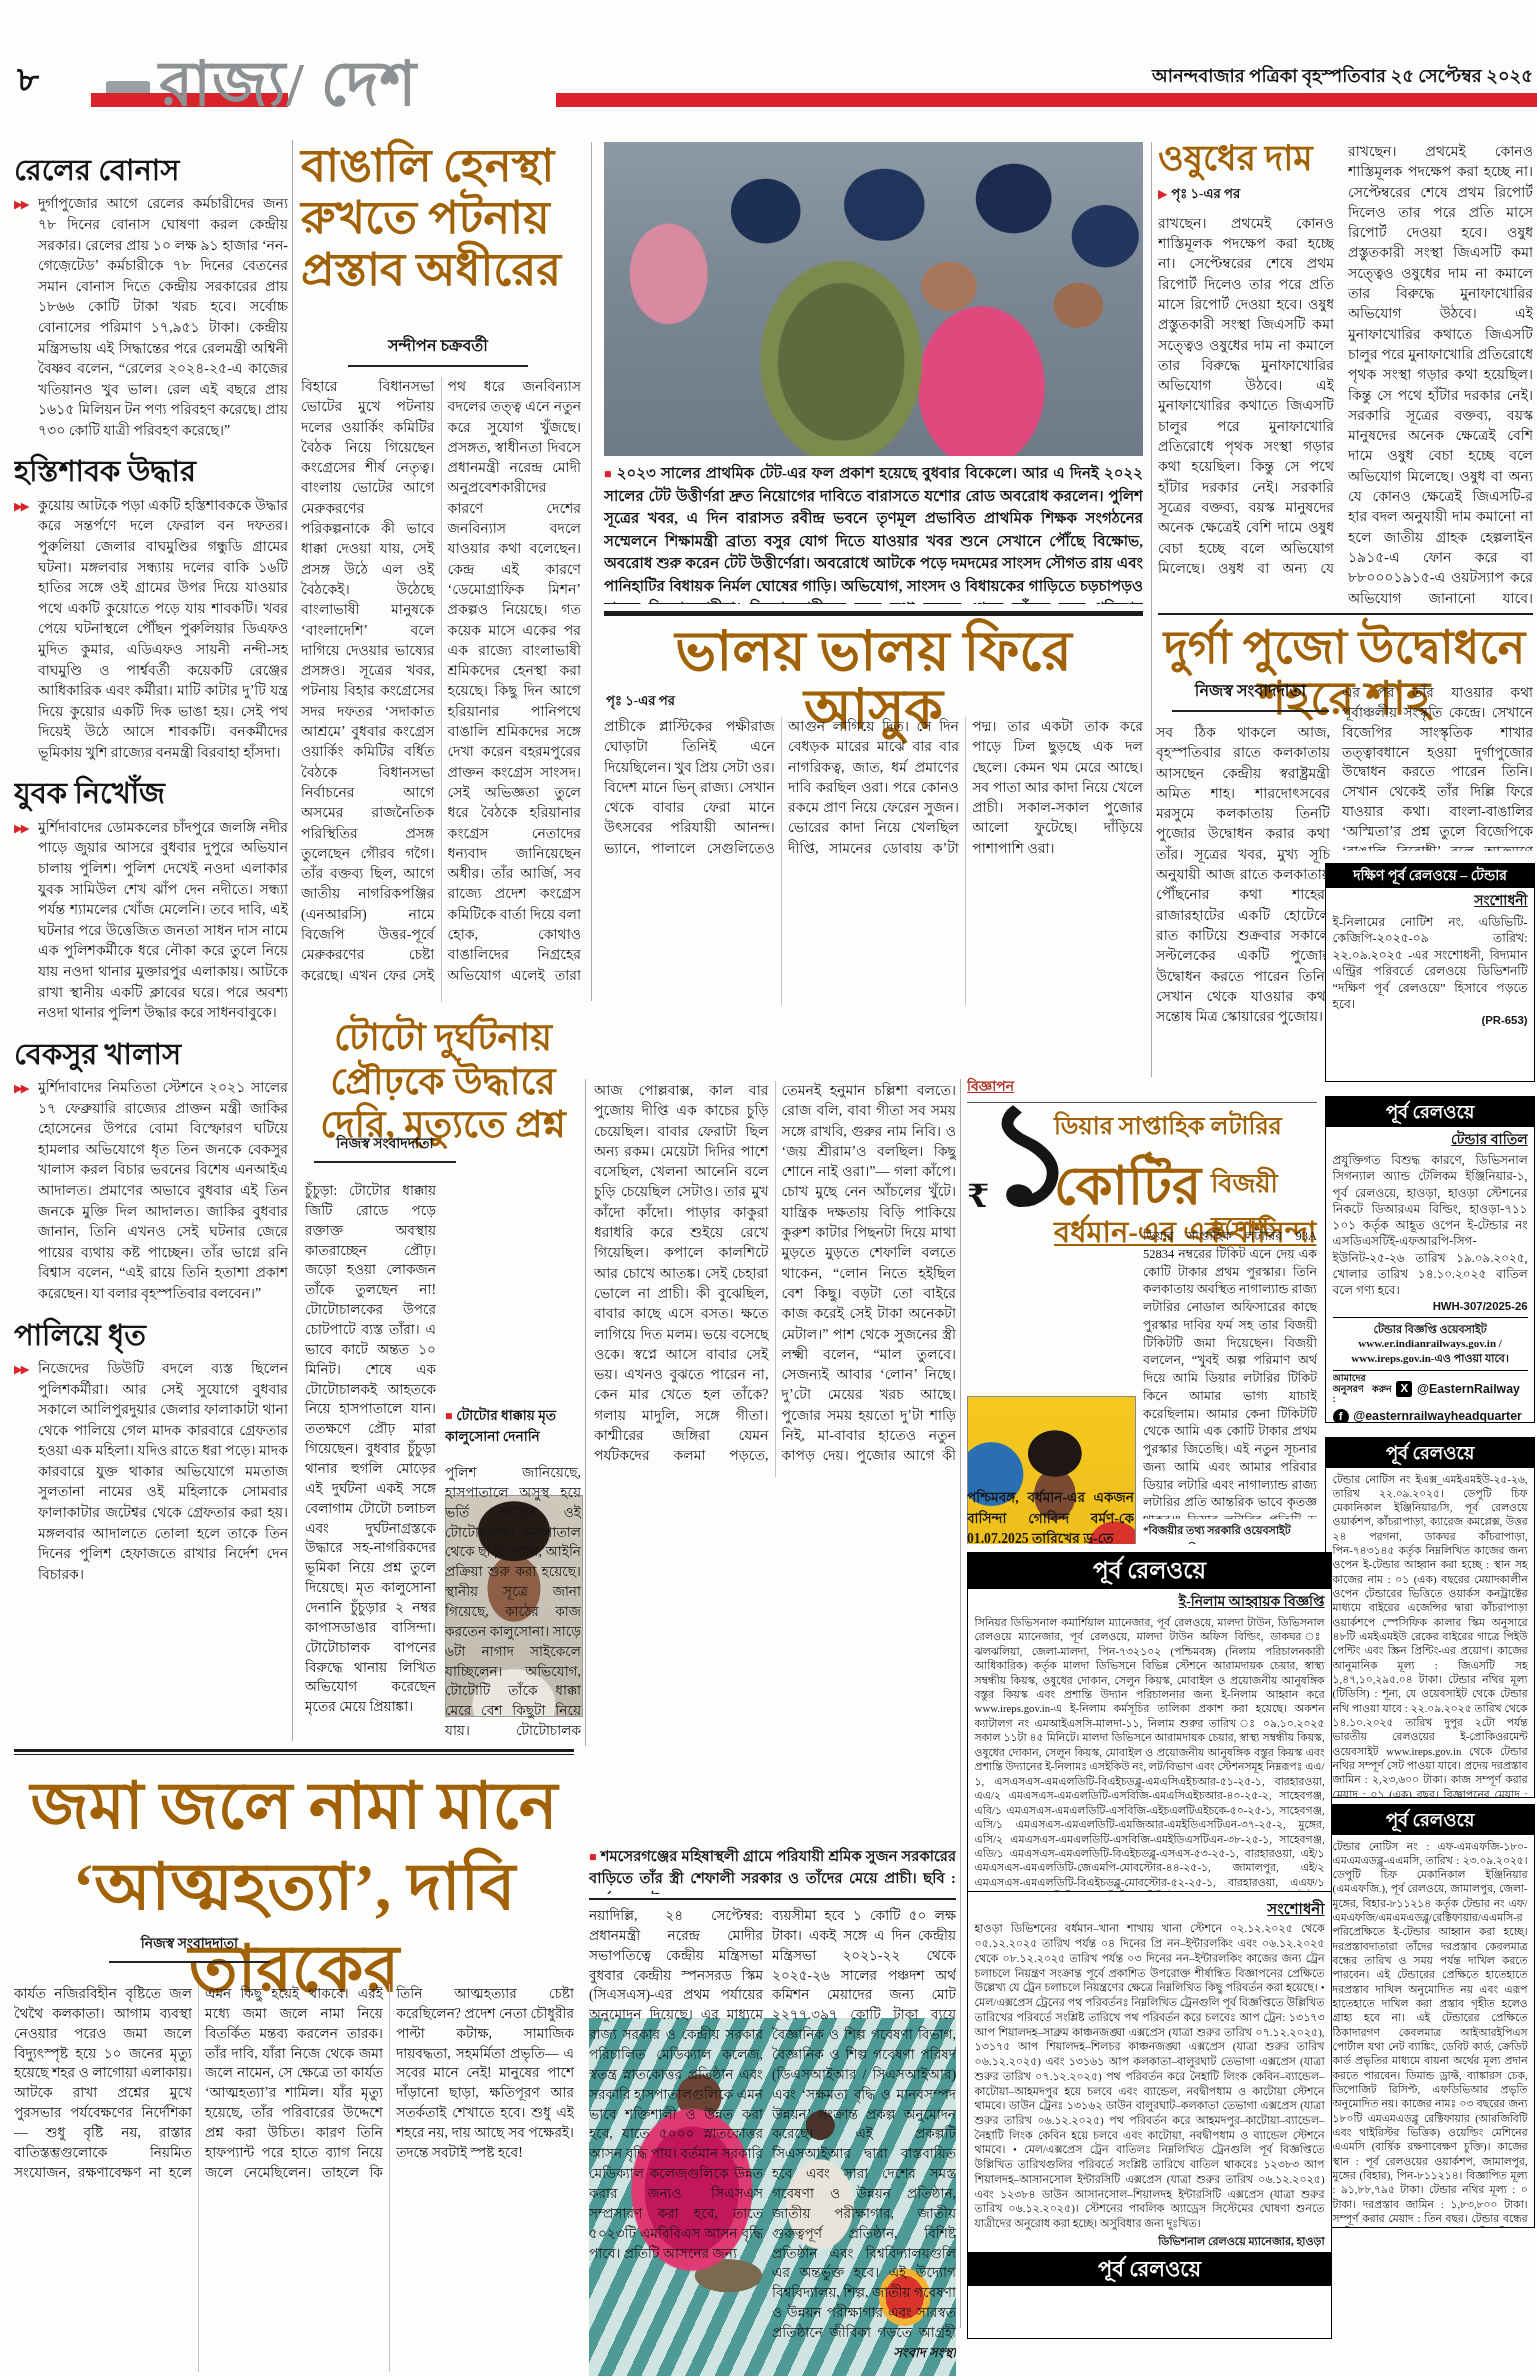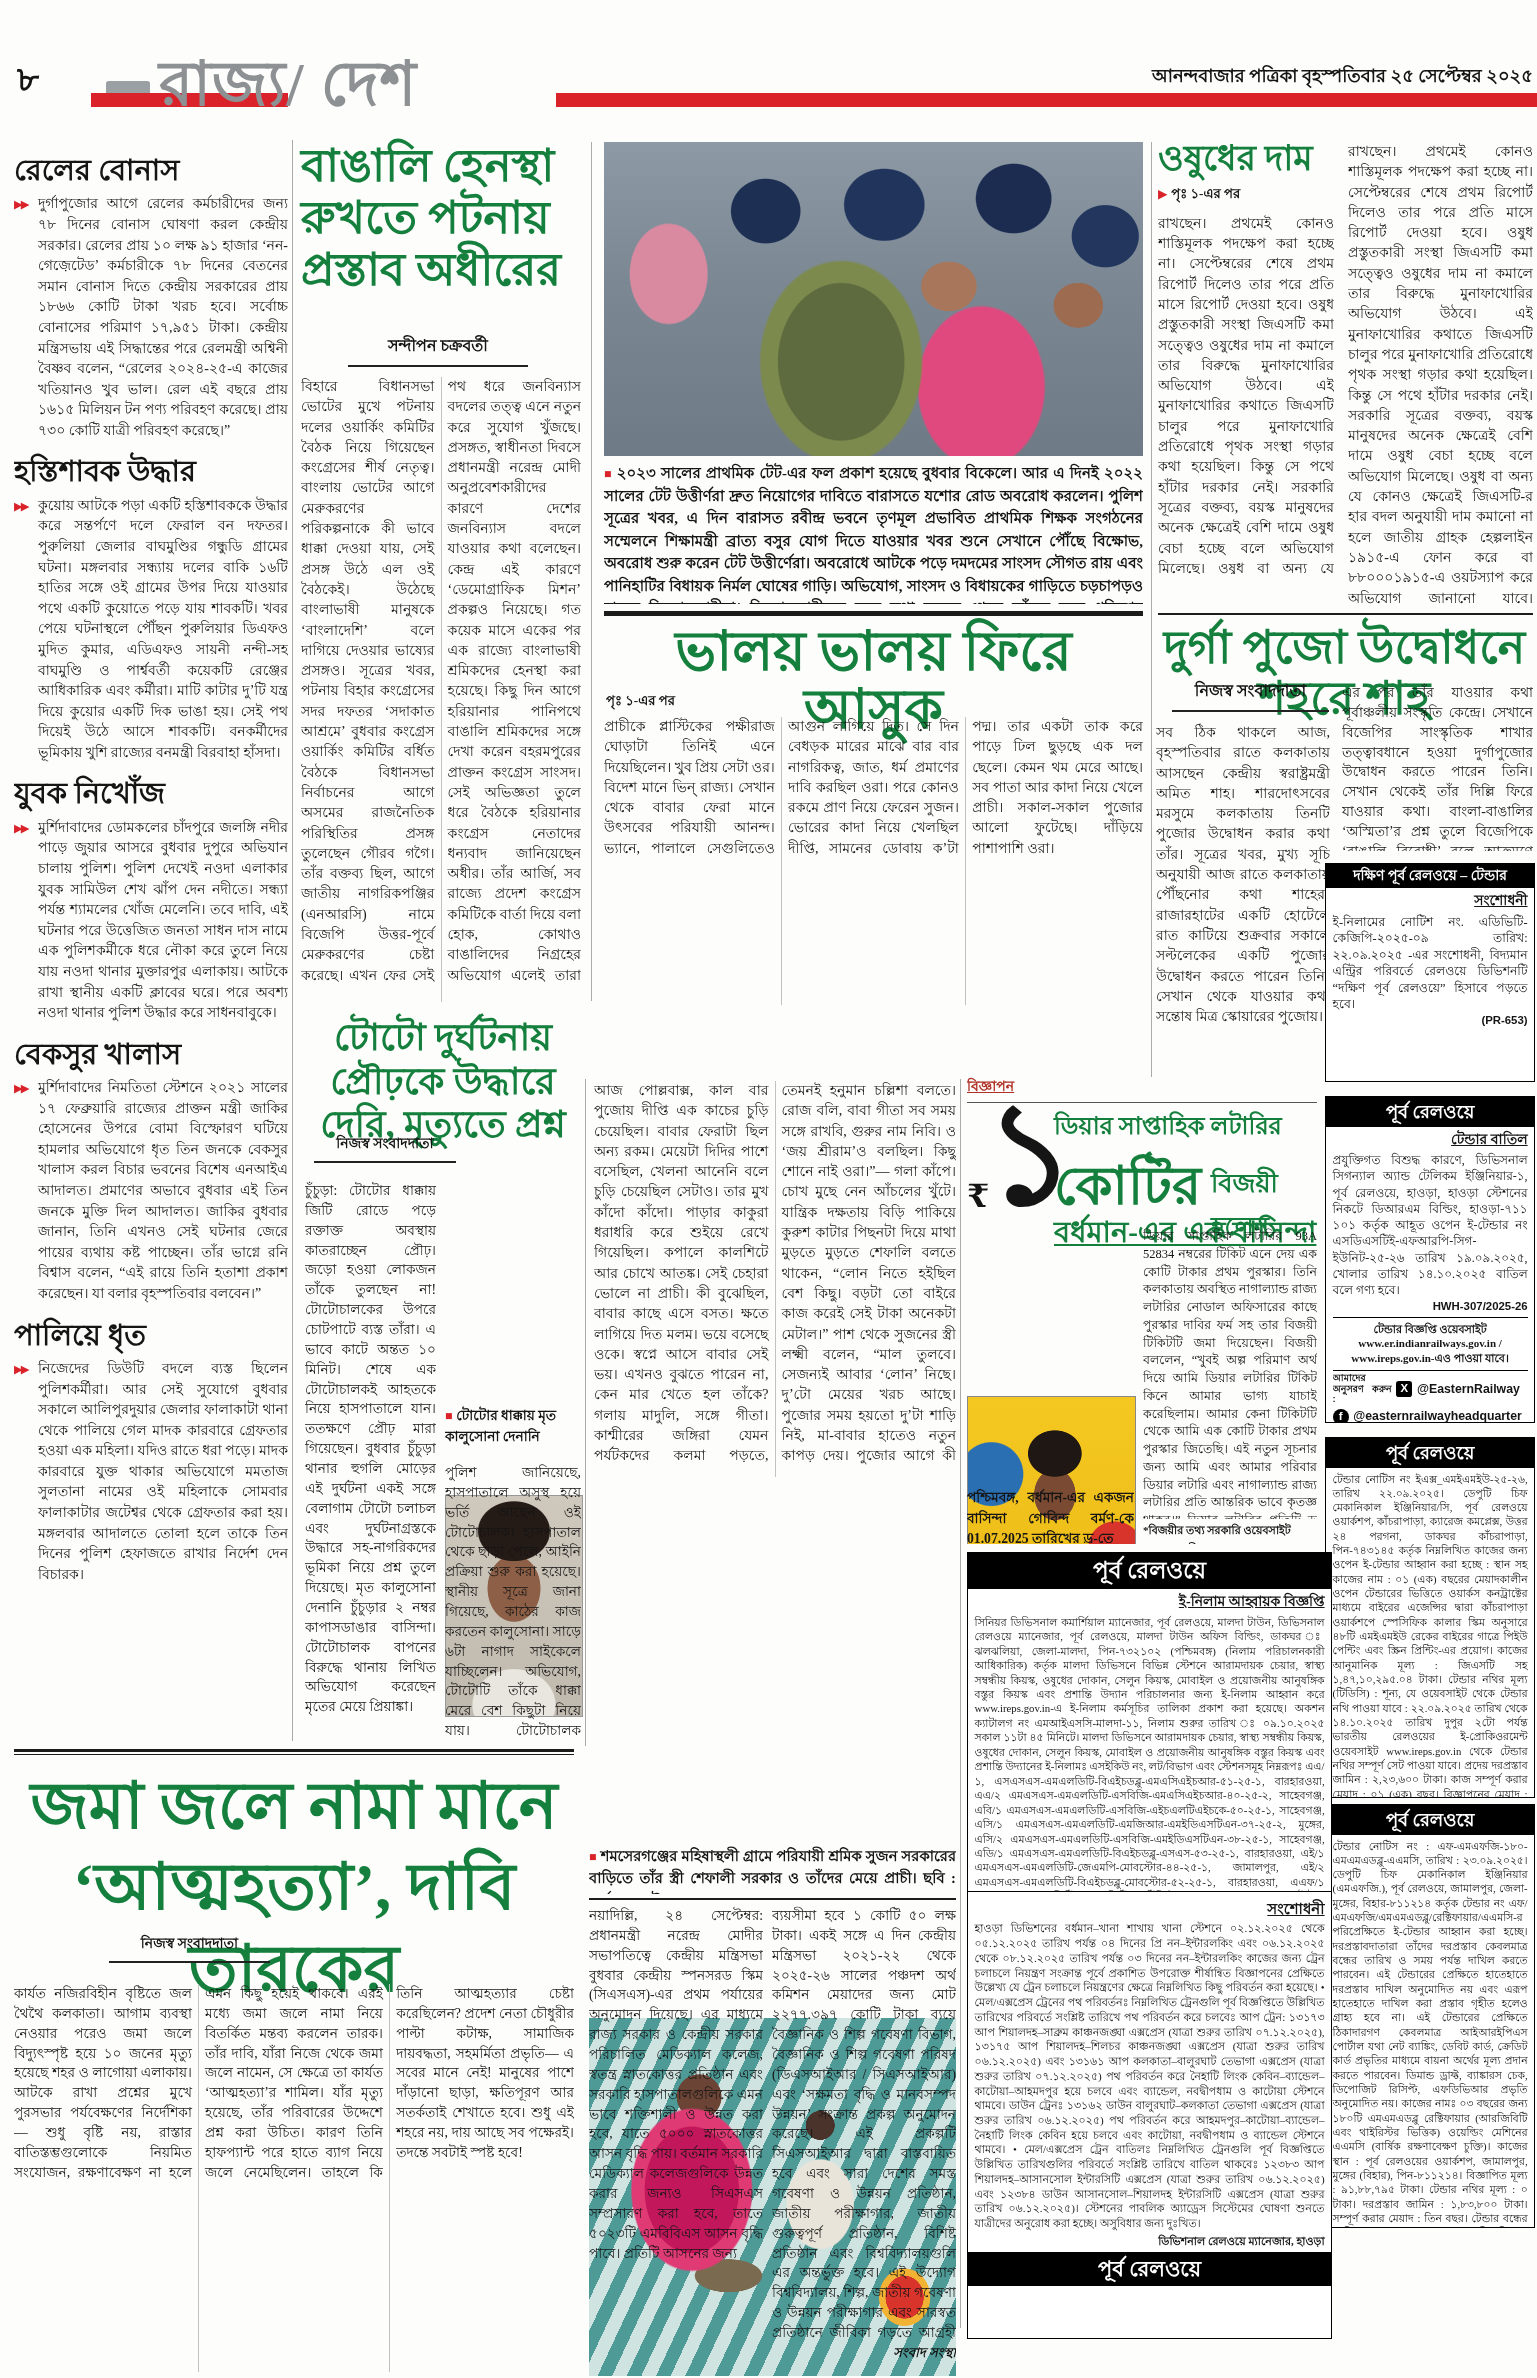--- a/index.html
+++ b/index.html
@@ -4,21 +4,21 @@
 <style>
   html,body{margin:0;padding:0}
   body{width:1538px;height:2378px;position:relative;background:#fdfdfb;color:#151515;
        font-family:"Liberation Serif","DejaVu Serif",serif;overflow:hidden}
   .abs{position:absolute}
   .j{text-align:justify;text-justify:inter-word}
   .bt{font-size:14px;line-height:1.45;overflow:hidden}
   .bt2{font-size:13.2px;line-height:1.42;overflow:hidden}
   .cols2{column-count:2;column-gap:13.2px;column-rule:0.9px solid #c2c2c2}
   .cols3{column-count:3;column-gap:13.2px;column-rule:0.9px solid #c2c2c2}
-  .hl{font-weight:bold;color:#15803d}
+  .hl{font-weight:bold;color:#a16207}
   .byline{font-weight:bold;text-align:center;font-size:16px;border-bottom:2.8px double #222;padding-bottom:4.7px}
   .kicker{font-weight:bold;font-size:13.2px}
   .vr{position:absolute;width:0.9px;background:#a9a9a9}
   .hrule{position:absolute;background:#1c1c1c}
   .redbar{position:absolute;height:14px;background:#d9222a}
   .capmark{color:#d9222a;font-size:12.3px;margin-right:3.8px}
   .caption{font-weight:bold;font-size:15px;line-height:1.5;overflow:hidden}
   .notice{border:1.9px solid #000;background:#fff;padding:4.7px 6.6px;font-size:11.4px;line-height:1.34;overflow:hidden}
   .nhead{background:#000;color:#fff;text-align:center;font-weight:bold;margin:-4.7px -6.6px 3.8px;padding:2.8px 1.9px;font-size:18px}
   .nsub{text-align:right;font-weight:bold;text-decoration:underline;font-size:14px;margin:1.9px 0 2.8px}

